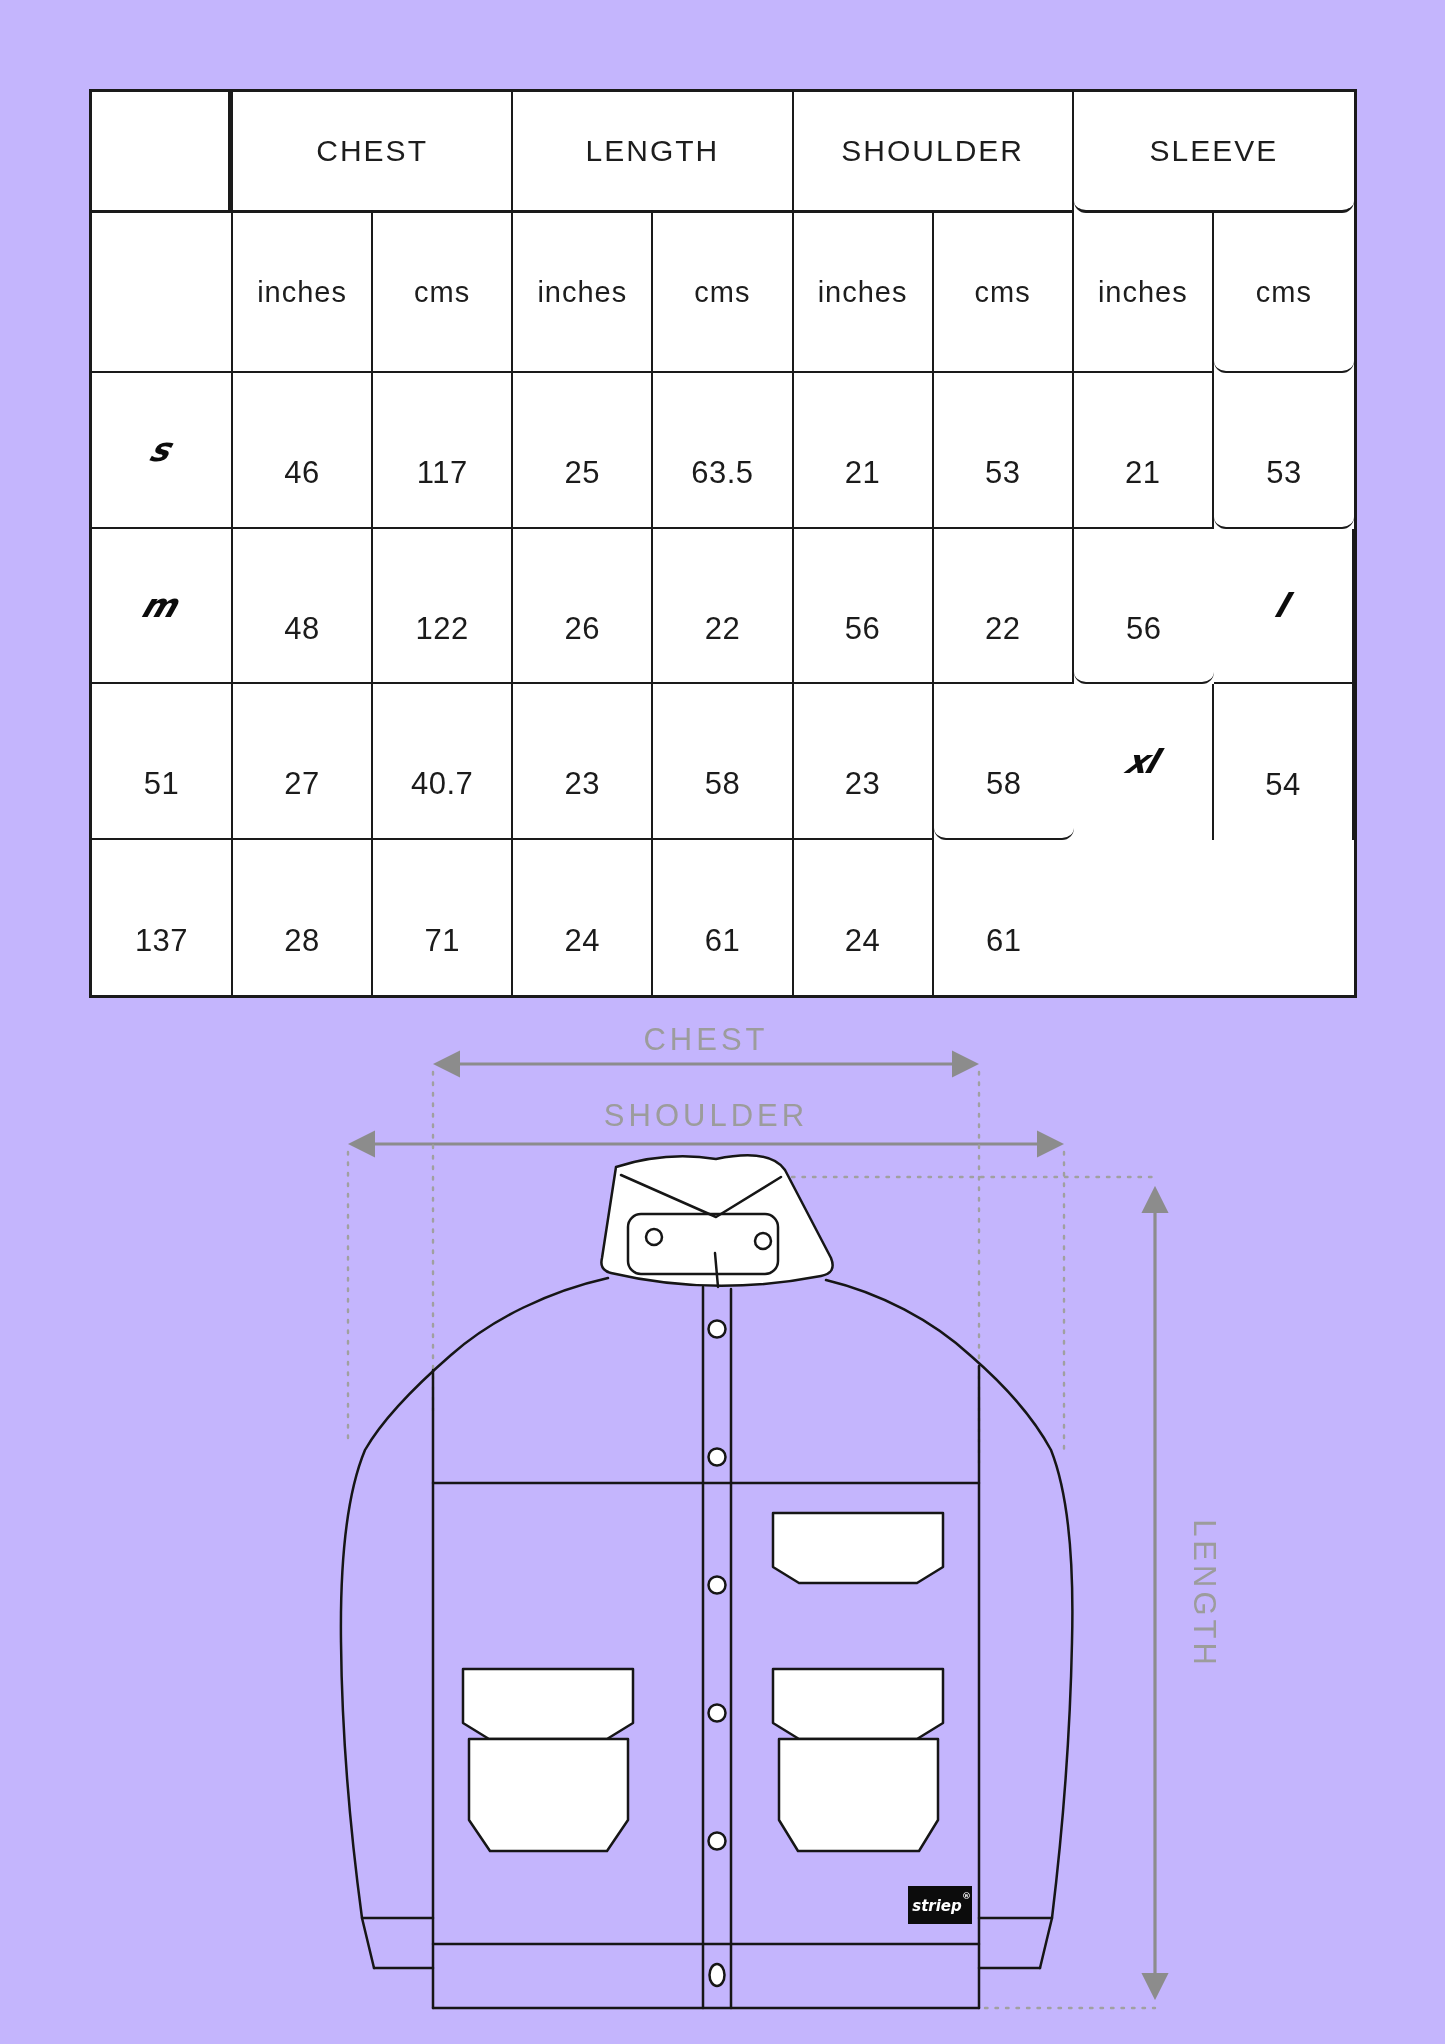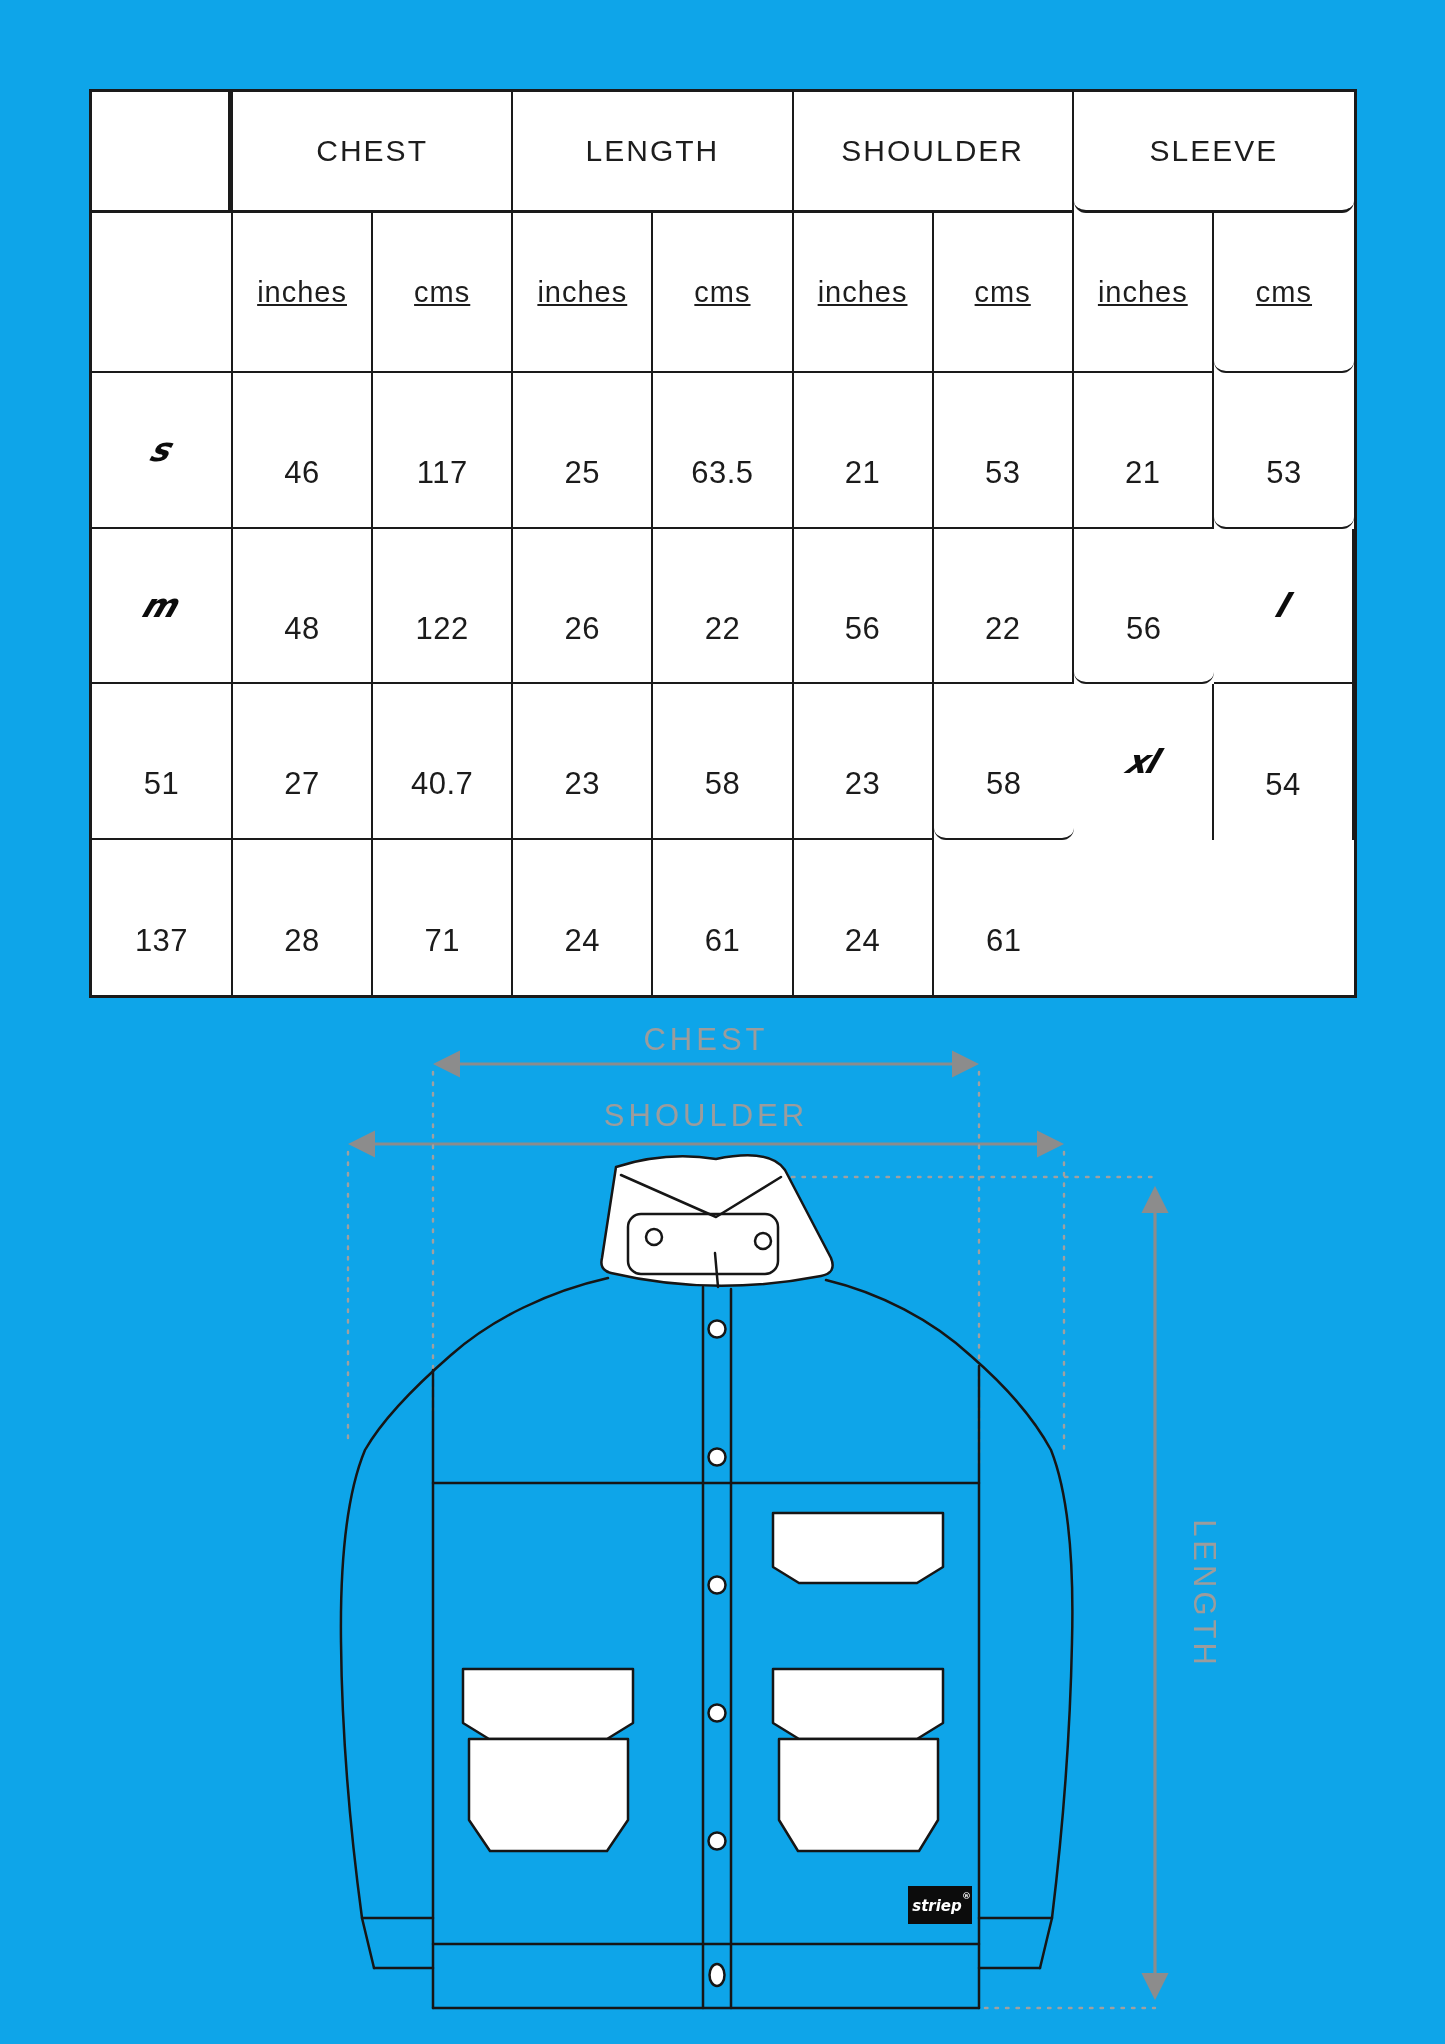--- a/index.html
+++ b/index.html
@@ -1,19 +1,19 @@
 <!DOCTYPE html>
 <html><head>
 <meta charset="utf-8">
 <style>
   html,body{margin:0;padding:0;background:#ffffff;}
   .page{
     position:relative;
     width:1445px;height:2044px;
-    background:#0ea5e9;
+    background:#c4b5fd;
     font-family:"Liberation Sans",sans-serif;
     color:#1b1b1b;
     overflow:hidden;
   }
   
   .size-table{
     position:absolute;left:89px;top:89px;
     width:1268px;height:909px;
     box-sizing:border-box;
     border:3px solid #1a1a1a;
@@ -31,21 +31,21 @@
   }
   .cell.group{grid-column:span 2;}
   .cell.hdr1{border-bottom-width:3px;}
   .cell.corner-thick{border-right-width:5px;}
   .cell.last-col{border-right:none;border-radius:12px;}
   .cell.last-row{border-bottom:none;}
   .group-label{
     font-size:30px;letter-spacing:2px;color:#1d1d1d;font-weight:400;
   }
   .unit-label{
-    font-size:29px;letter-spacing:1px;color:#1d1d1d;font-weight:400;text-decoration:underline;
+    font-size:29px;letter-spacing:1px;color:#1d1d1d;font-weight:400;
   }
   .value-label{
     font-size:31px;letter-spacing:.5px;color:#1b1b1b;font-weight:400;margin-top:47px;
   }
   .size-glyph{
     font-family:"DejaVu Sans",sans-serif;
     font-style:italic;font-weight:900;
     font-size:33px;letter-spacing:-2px;
     transform:skewX(-20deg);
     color:#0c0c0c;

